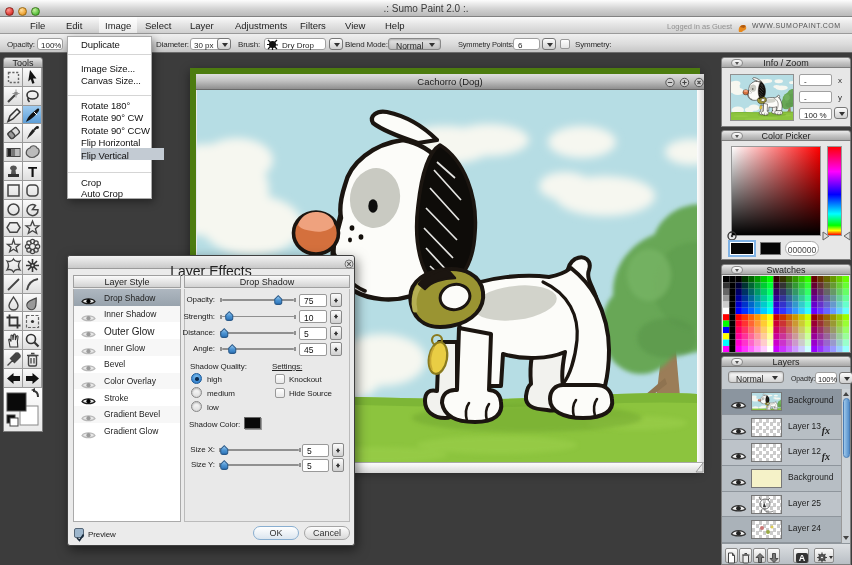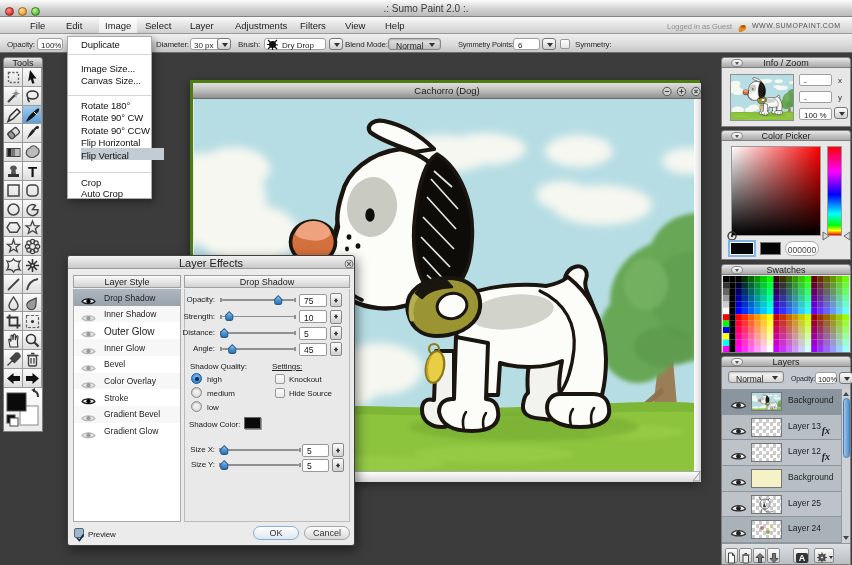--- a/index.html
+++ b/index.html
@@ -222,21 +222,21 @@
     <path d="M29 3 q5 0 5 6" stroke="#333" stroke-width="2" fill="none"></path>
           <path d="M27 2 l4 -2 v4 z" fill="#333"></path>
     <rect x="16" y="18" width="18" height="19" fill="#fff" stroke="#888" stroke-width="1"></rect>
     <rect x="3" y="5" width="19" height="18" fill="#0a0a0a" stroke="#555" stroke-width="1"></rect>
     <rect x="3" y="27" width="8" height="8" fill="#0a0a0a" stroke="#444"></rect>
     <rect x="6" y="30" width="8" height="8" fill="#fff" stroke="#444"></rect>
    </svg>
   </div>
  </div>
 </div>
-<div class="abs" style="left:190px;top:80px;width:510px;height:401px;background:#e9e9e9;border:3px solid #4d7c0f;box-shadow:0 3px 10px rgba(0,0,0,.45);">
+<div class="abs" style="left:190px;top:68px;width:510px;height:401px;background:#e9e9e9;border:6px solid #4d7c0f;box-shadow:0 3px 10px rgba(0,0,0,.45);">
  <div style="position:absolute;left:0;top:0;width:508px;height:16px;background:linear-gradient(#dedede,#c2c2c2 45%,#8f8f8f);border-bottom:1px solid #6a6a6a;">
   <div style="width:100%;text-align:center;font-size:9.5px;color:#1a1a1a;padding-top:2px;">Cachorro (Dog)</div>
  </div>
  <svg class="abs" style="left:469px;top:3px;" width="40" height="11" viewBox="0 0 40 11">
   <g fill="#cdcdcd" stroke="#555" stroke-width="1">
         <circle cx="5" cy="5.5" r="4.2"></circle>
         <circle cx="19.5" cy="5.5" r="4.2"></circle>
         <circle cx="34" cy="5.5" r="4.2"></circle>
       </g>
   <path d="M2.8 5.5 h4.4 M19.5 3.3 v4.4 M17.3 5.5 h4.4 M32.5 4 l3 3 M35.5 4 l-3 3" stroke="#444" stroke-width="1.1"></path>
@@ -736,21 +736,21 @@
             <path d="M6 1.5 v10 M1 6.5 h10 M2.5 3 l7 7 M9.5 3 l-7 7"></path>
           </g>
           <circle cx="6" cy="6.5" r="1.5" fill="#eee" stroke="#444"></circle>
           <path d="M13 5 l2 3 l2 -3 z" fill="#333"></path>
         </svg></div>
  </div>
 </div>
 
 <div class="abs" style="left:67px;top:255px;width:288px;height:291px;background:#ebebeb;border:1px solid #404040;border-radius:3px;box-shadow:2px 4px 12px rgba(0,0,0,.5);">
  <div style="position:absolute;left:0;top:0;width:286px;height:13px;background:linear-gradient(#f2f2f2,#c9c9c9);border-bottom:1px solid #9a9a9a;border-radius:3px 3px 0 0;">
-  <div style="width:100%;text-align:center;font-size:11px;color:#222;padding-top:1px;">Layer Effects</div>
+  <div style="width:100%;text-align:center;font-size:14px;color:#222;padding-top:7px;">Layer Effects</div>
  </div>
  <svg class="abs" style="left:276px;top:2.5px;" width="10" height="10">
       <circle cx="5" cy="5" r="4" fill="#ddd" stroke="#777"></circle>
       <path d="M3.2 3.2 l3.6 3.6 M6.8 3.2 l-3.6 3.6" stroke="#555" stroke-width="1.1"></path>
     </svg>
 
  <div style="position:absolute;left:5px;top:19px;width:108px;height:13px;background:linear-gradient(#fafafa,#d2d2d2);border:1px solid #9f9f9f;text-align:center;font-size:9px;color:#222;padding-top:1px;">Layer Style</div>
  <div style="position:absolute;left:5px;top:33px;width:108px;height:233px;background:#fff;border:1px solid #aaa;border-top:none;overflow:hidden;">
       <div style="position:absolute;left:0;top:0.0px;width:106px;height:16.7px;background:linear-gradient(#aeb7c0,#98a3ad);">
         <div style="position:absolute;left:7px;top:3px;"><svg width="15" height="10" viewBox="0 0 15 10">

